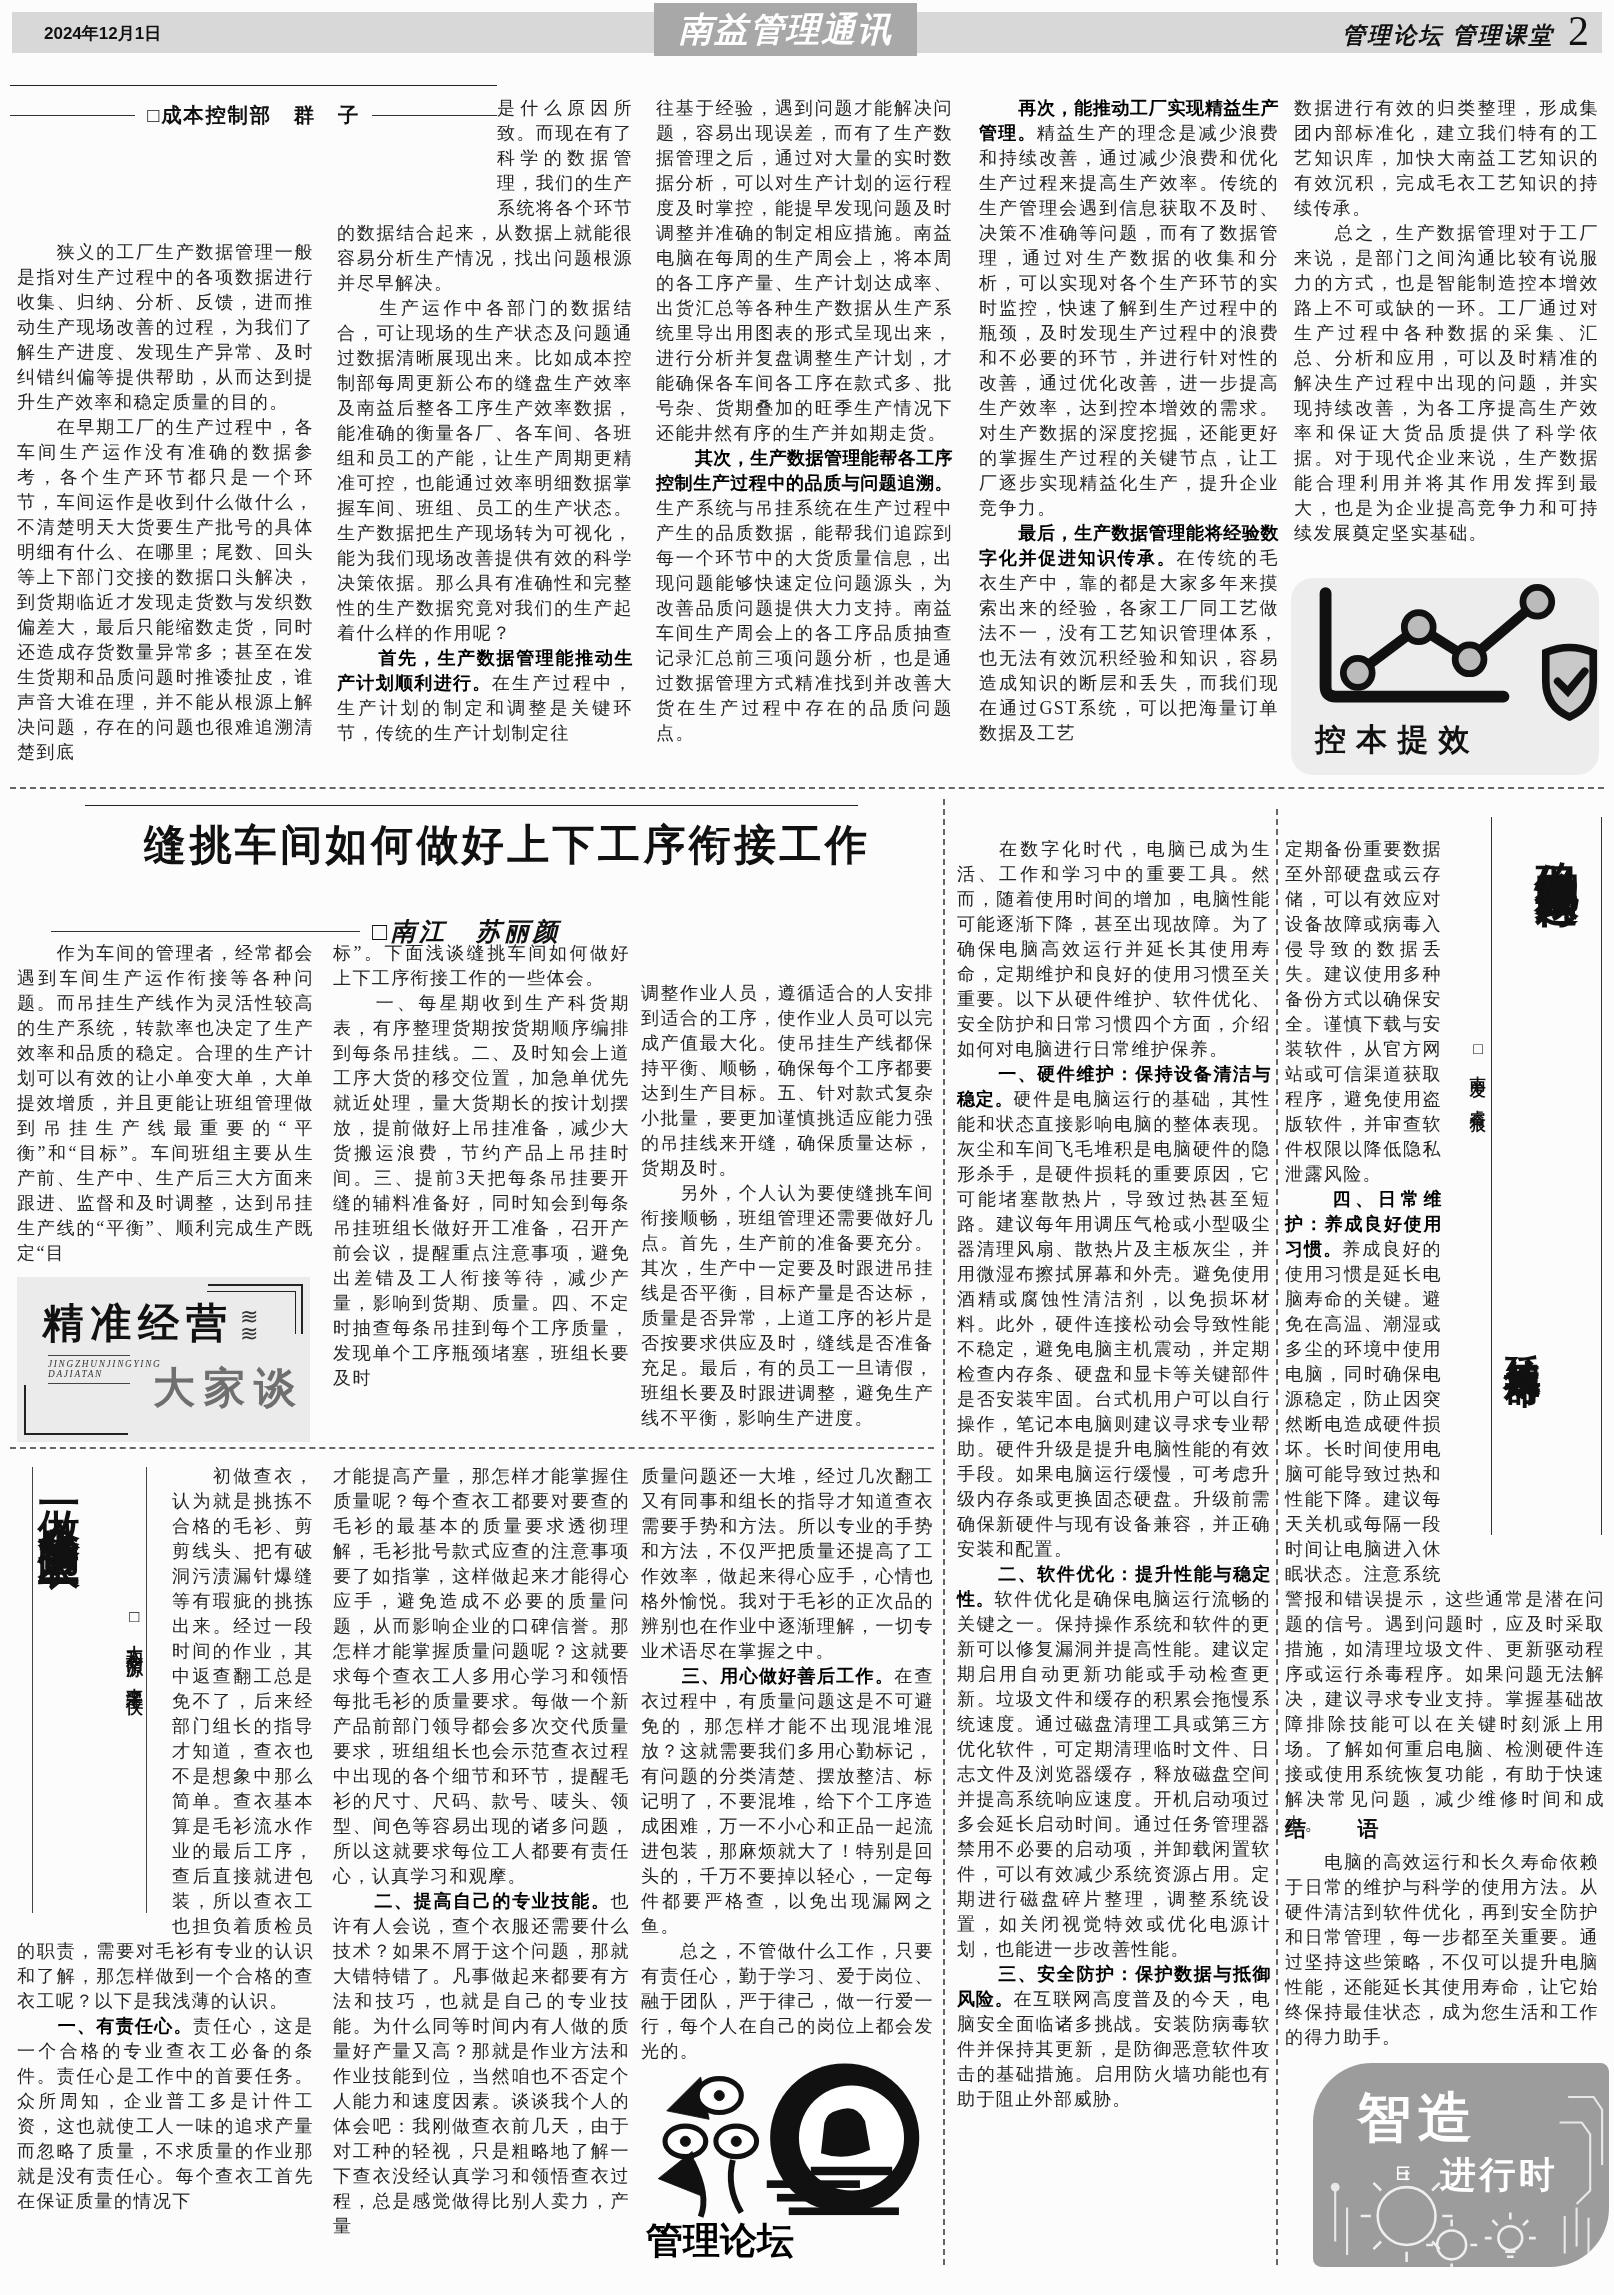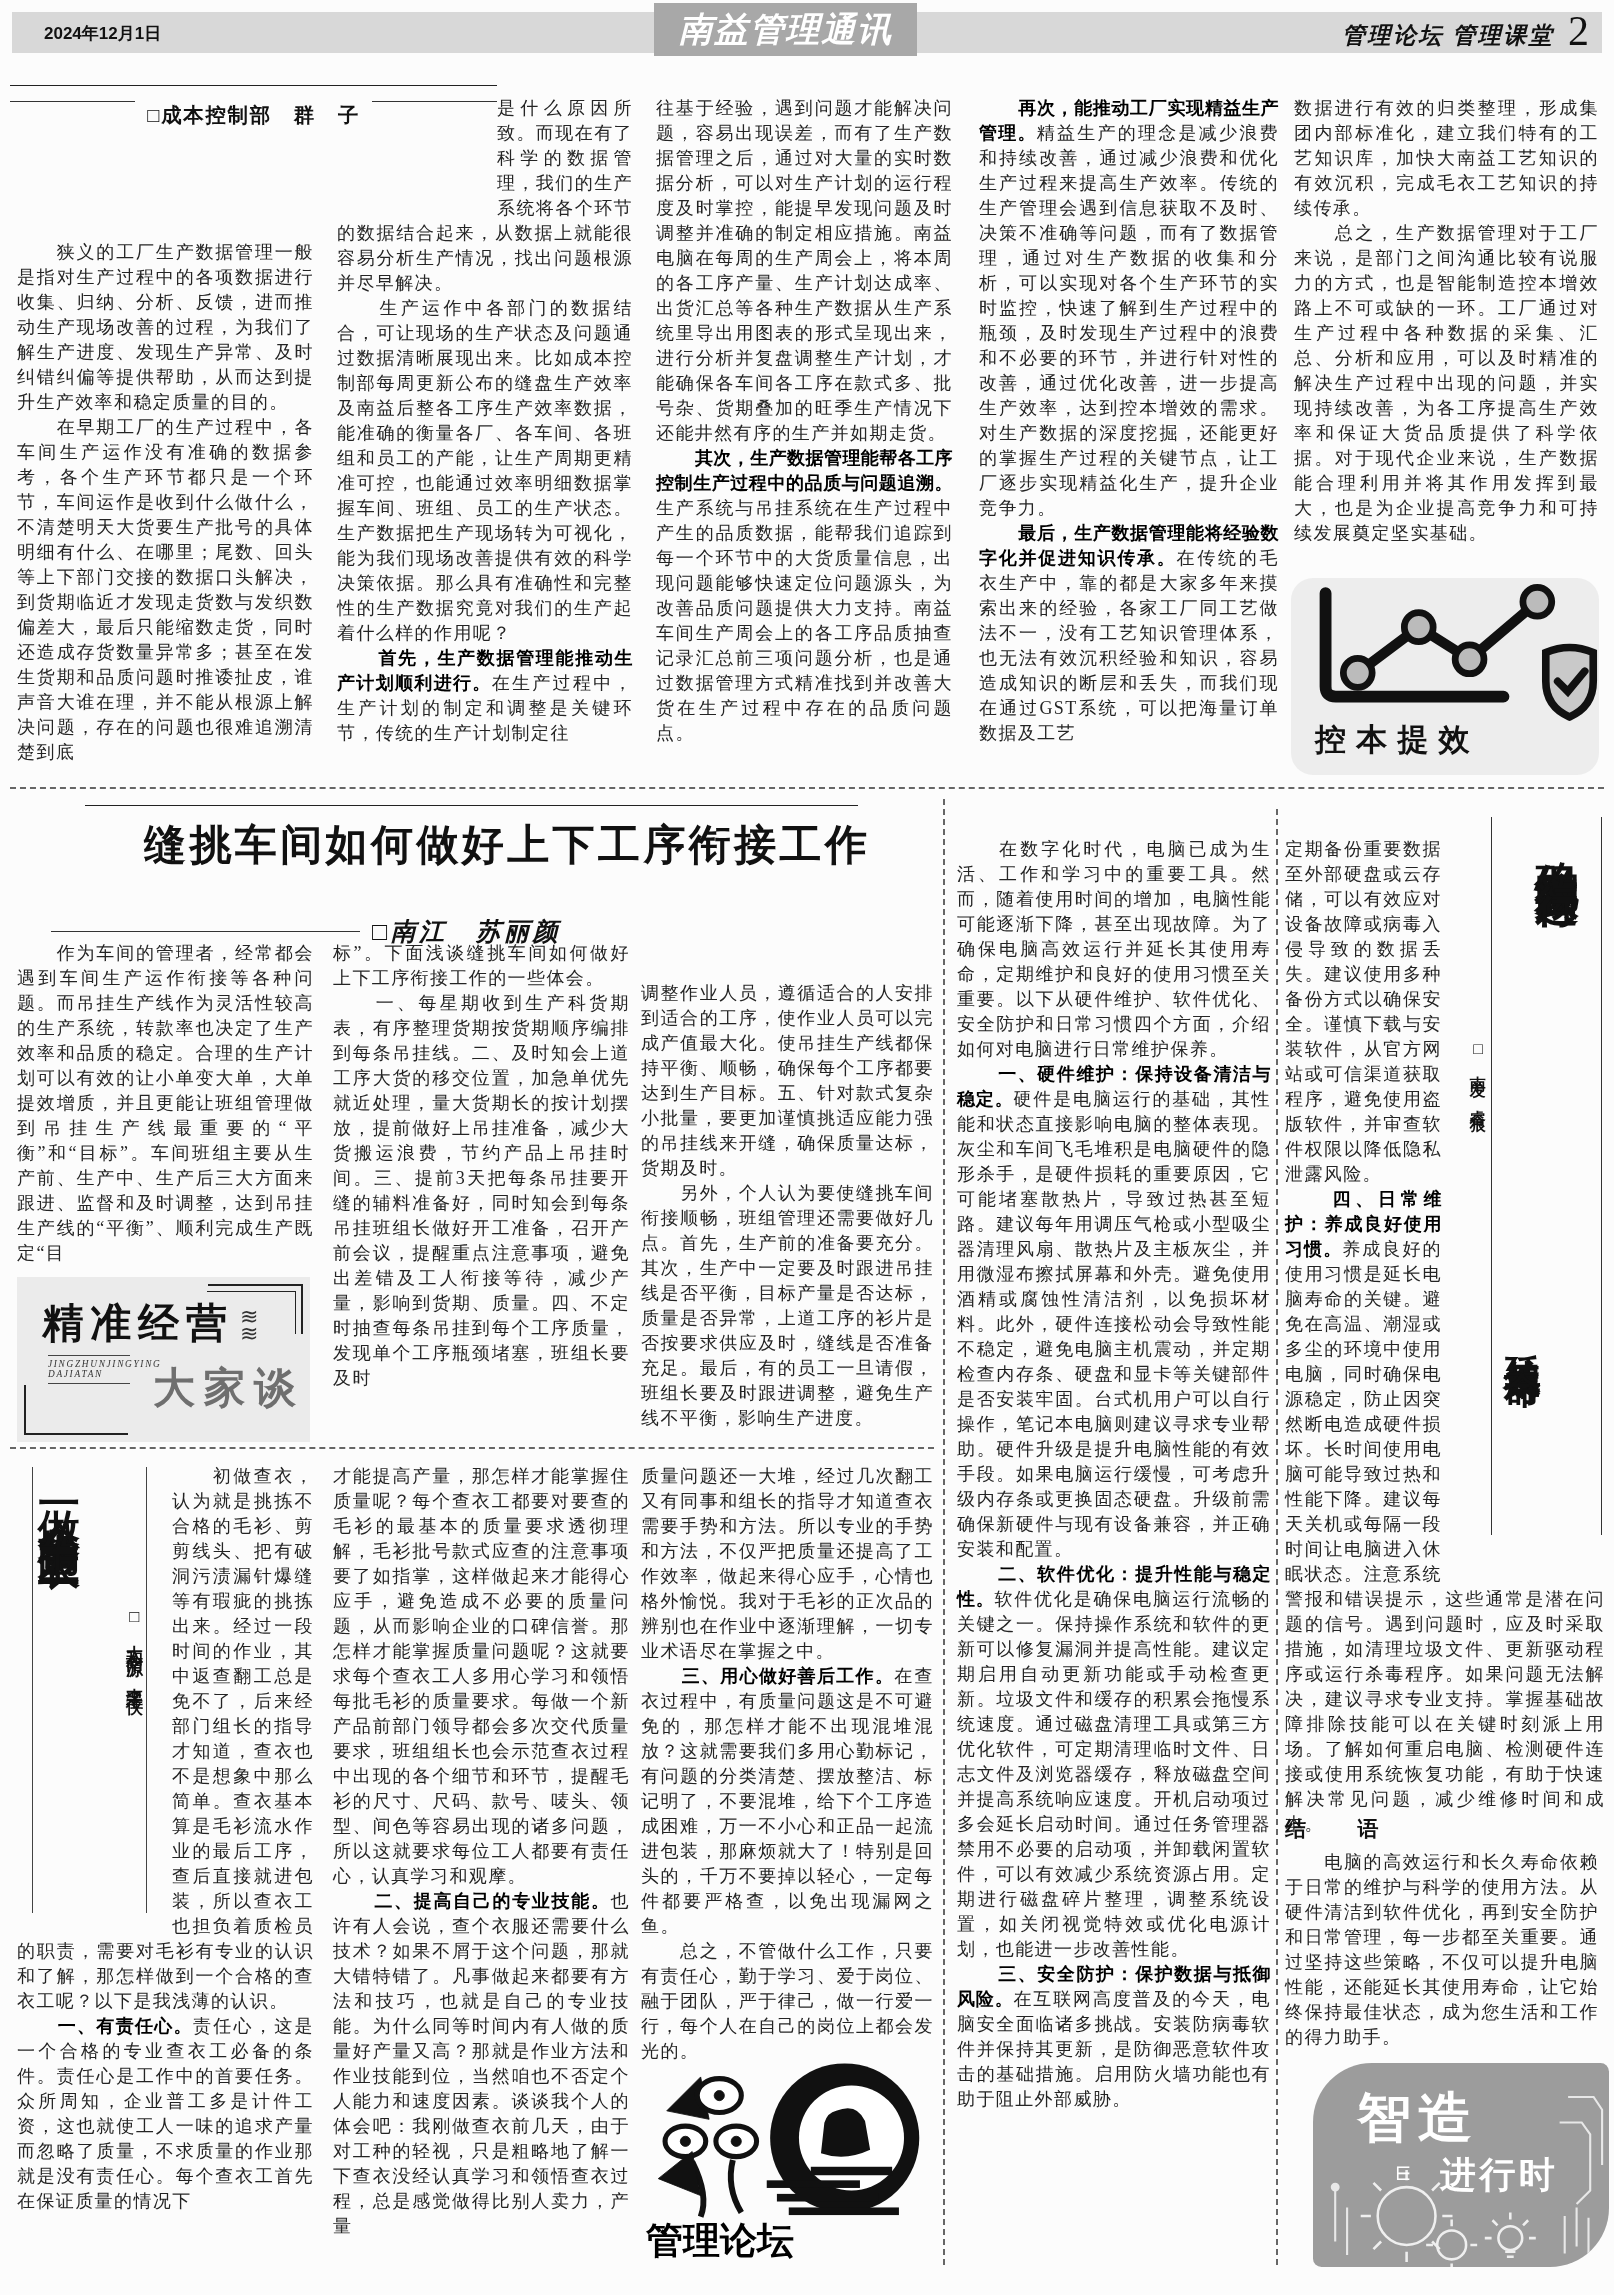--- a/index.html
+++ b/index.html
@@ -16,21 +16,21 @@
   .hdr-page{left:1568px;top:6.8px;font-size:42px;color:#111;}
   
   .col{font-size:18px;line-height:25px;text-align:justify;letter-spacing:1.4px;color:#242424;}
   .col b{font-family:"Liberation Sans",sans-serif;font-weight:bold;color:#000;letter-spacing:0.4px;}
   .floatL{float:left;}
   .floatR{float:right;}
   
   .a1-titleblock{left:10.2px;top:85px;width:487px;}
   .a1-rule{border-top:1.7px solid #222;margin-bottom:15.3px;}
   .a1-title{font-size:44px;font-weight:900;letter-spacing:2.5px;color:#111;white-space:nowrap;}
-  .a1-byline{display:flex;margin-top:13.6px;font-family:"Liberation Sans",sans-serif;
+  .a1-byline{display:flex;align-items:center;margin-top:13.6px;font-family:"Liberation Sans",sans-serif;
              font-weight:bold;font-size:20.4px;color:#111;}
   .a1-byline .ln{flex:1;border-top:1.3px solid #333;}
   .a1-byline .tx{padding:0 12px;white-space:nowrap;letter-spacing:1.7px;}
   
   .g-kbtx{left:1291px;top:578px;width:308px;height:197px;background:#ededed;border-radius:22px;}
   .g-kbtx .lbl{position:absolute;left:24px;bottom:13.6px;font-family:"Liberation Sans",sans-serif;
                font-weight:bold;font-size:31px;letter-spacing:10.2px;color:#111;}
   
   .dash-h{border-top:2.5px dashed #666;}
   .dash-v{border-left:2.5px dashed #666;}

